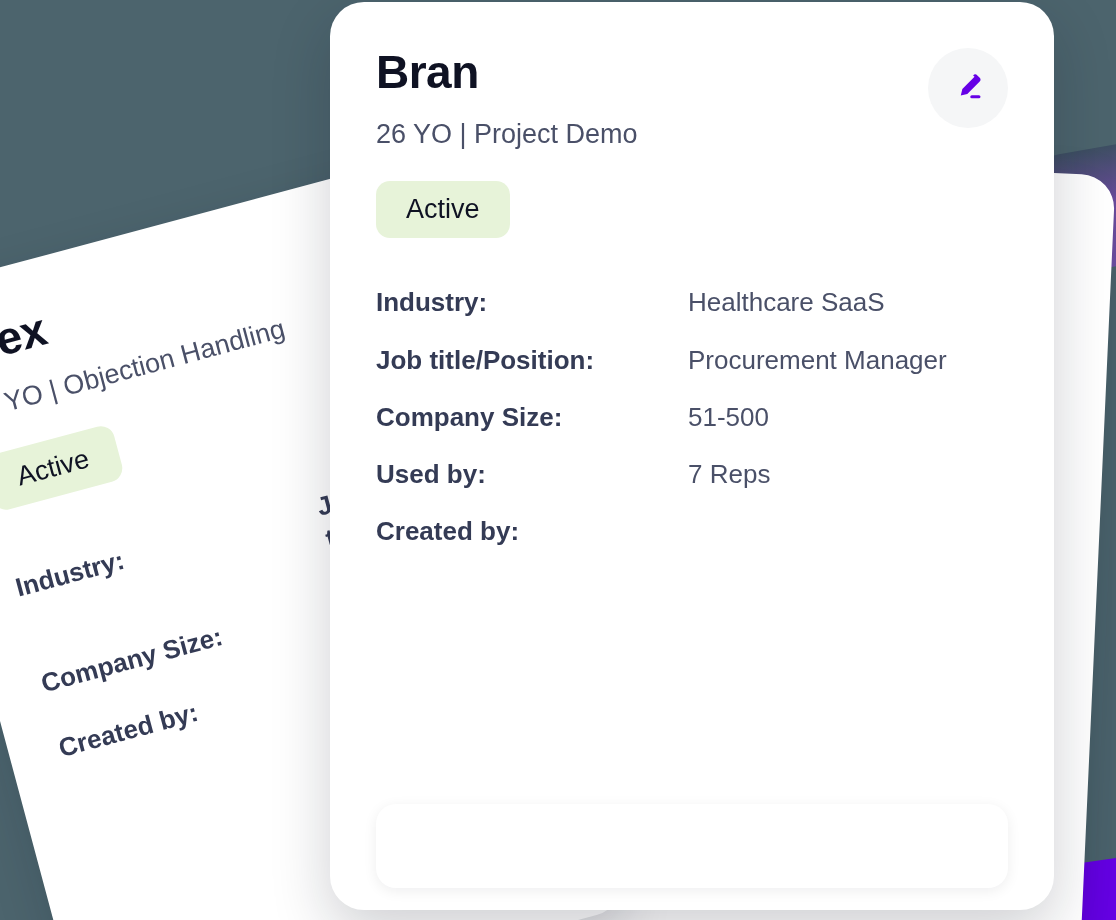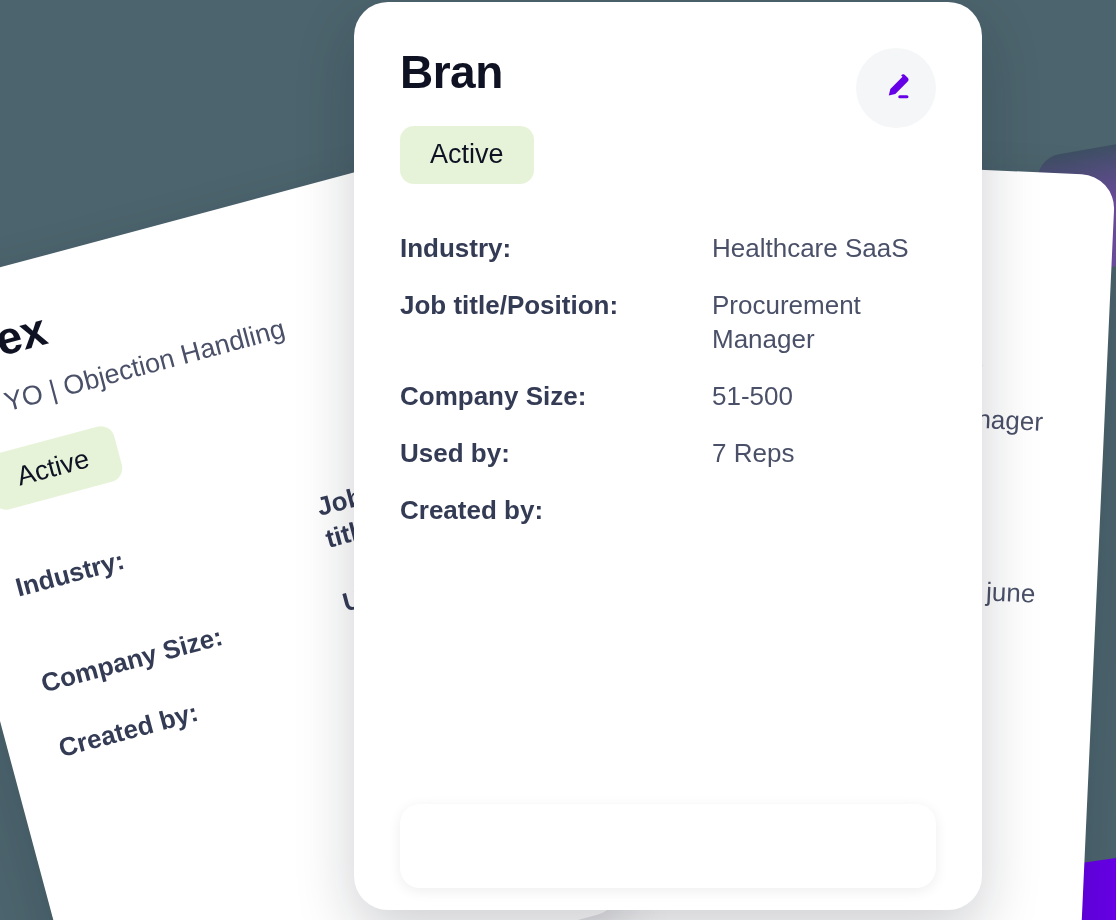--- a/index.html
+++ b/index.html
@@ -87,23 +87,23 @@
     width: 560px;
     height: 780px;
     transform: rotate(-15deg);
     z-index: 3;
     padding: 46px 50px;
     overflow: hidden;
   }
 
   
   .card-main {
-    left: 354px;
+    left: 330px;
     top: 2px;
-    width: 628px;
+    width: 724px;
     height: 908px;
     transform: none;
     z-index: 4;
     padding: 46px 46px 16px 46px;
     box-shadow: 0 22px 60px rgba(15, 18, 35, 0.20);
   }
 
   
   .card-header {
     display: flex;
@@ -261,20 +261,21 @@
 
       <div class="detail-label">Created by:</div>
 
     </div>
   </div>
 
   <div class="card card-main">
     <div class="card-header">
       <div>
         <div class="person-name">Bran</div>
+        <div class="person-meta">26 YO | Project Demo</div>
         <div class="status-badge">Active</div>
       </div>
       <button class="edit-button">
         <span>
           <svg width="34" height="34" viewBox="0 0 24 24" fill="none">
             <path d="M15.6 3.1a2.1 2.1 0 0 1 3 0l1.5 1.5a2.1 2.1 0 0 1 0 3l-8.6 8.6-4.6 1.1 1.1-4.6 8.6-8.6Z" fill="#6600e6"></path>
             <rect x="13.6" y="17.1" width="7.2" height="2.2" rx="1.1" fill="#6600e6"></rect>
           </svg>
         </span>
       </button>

